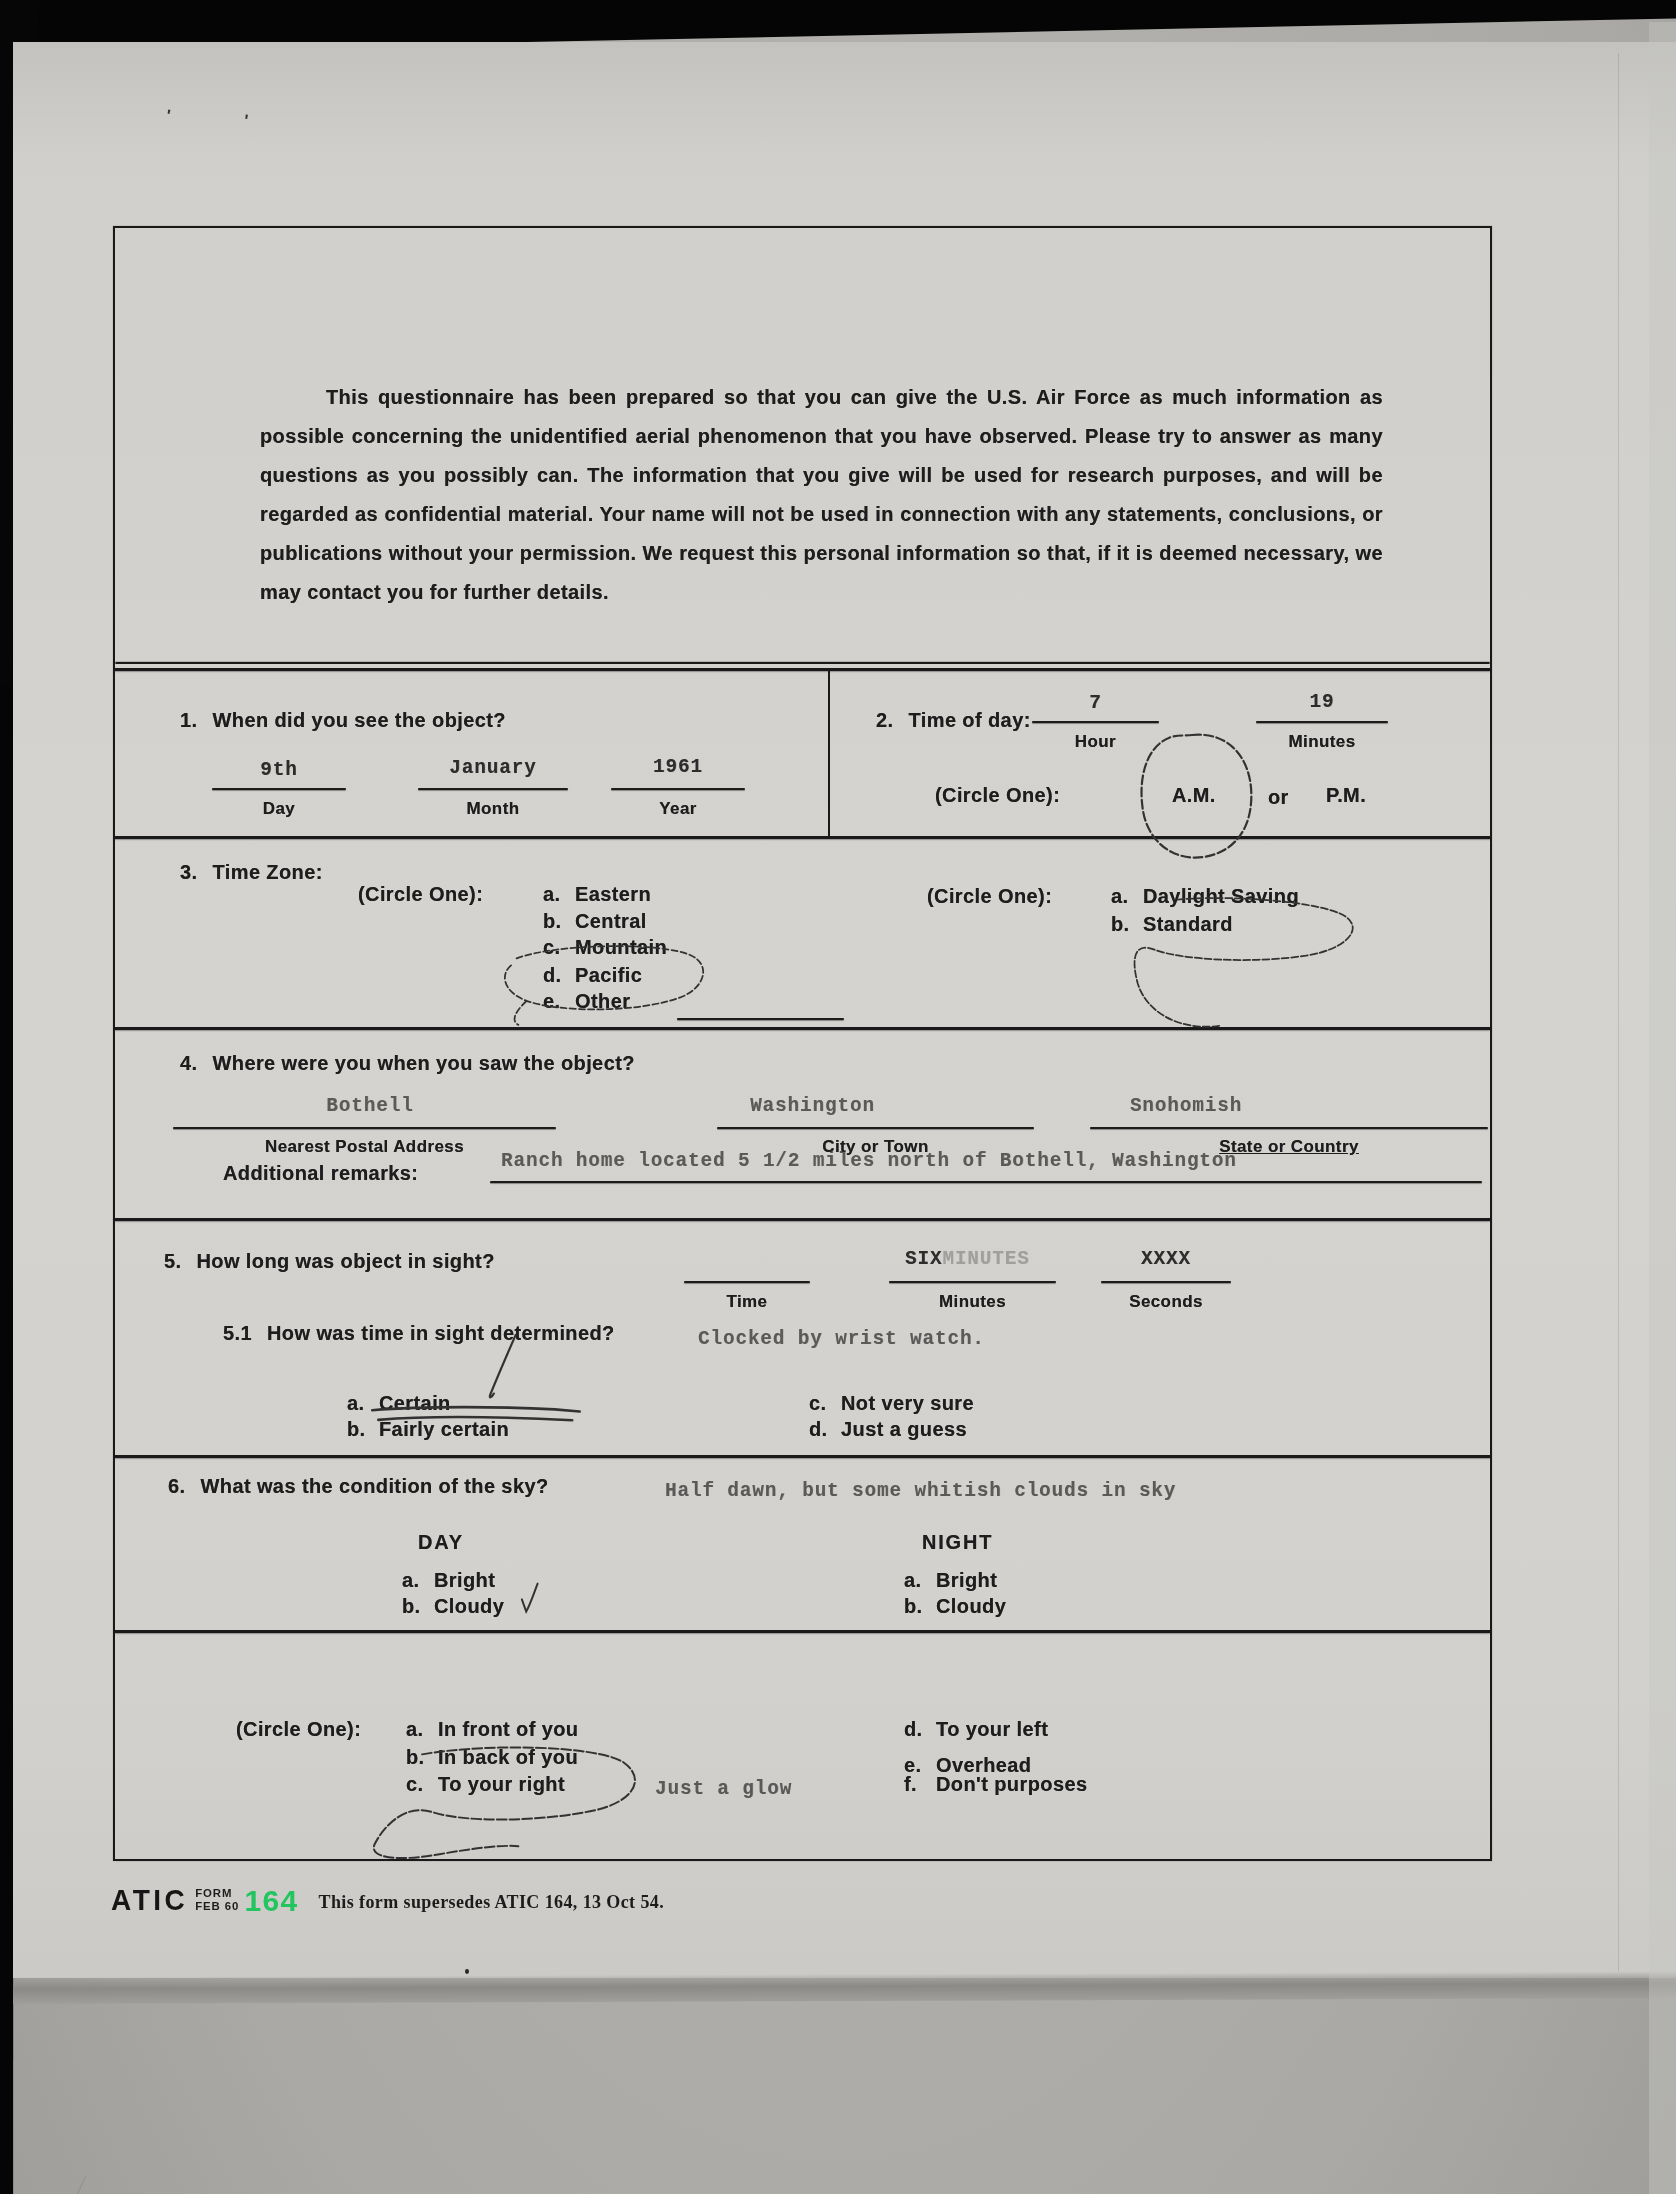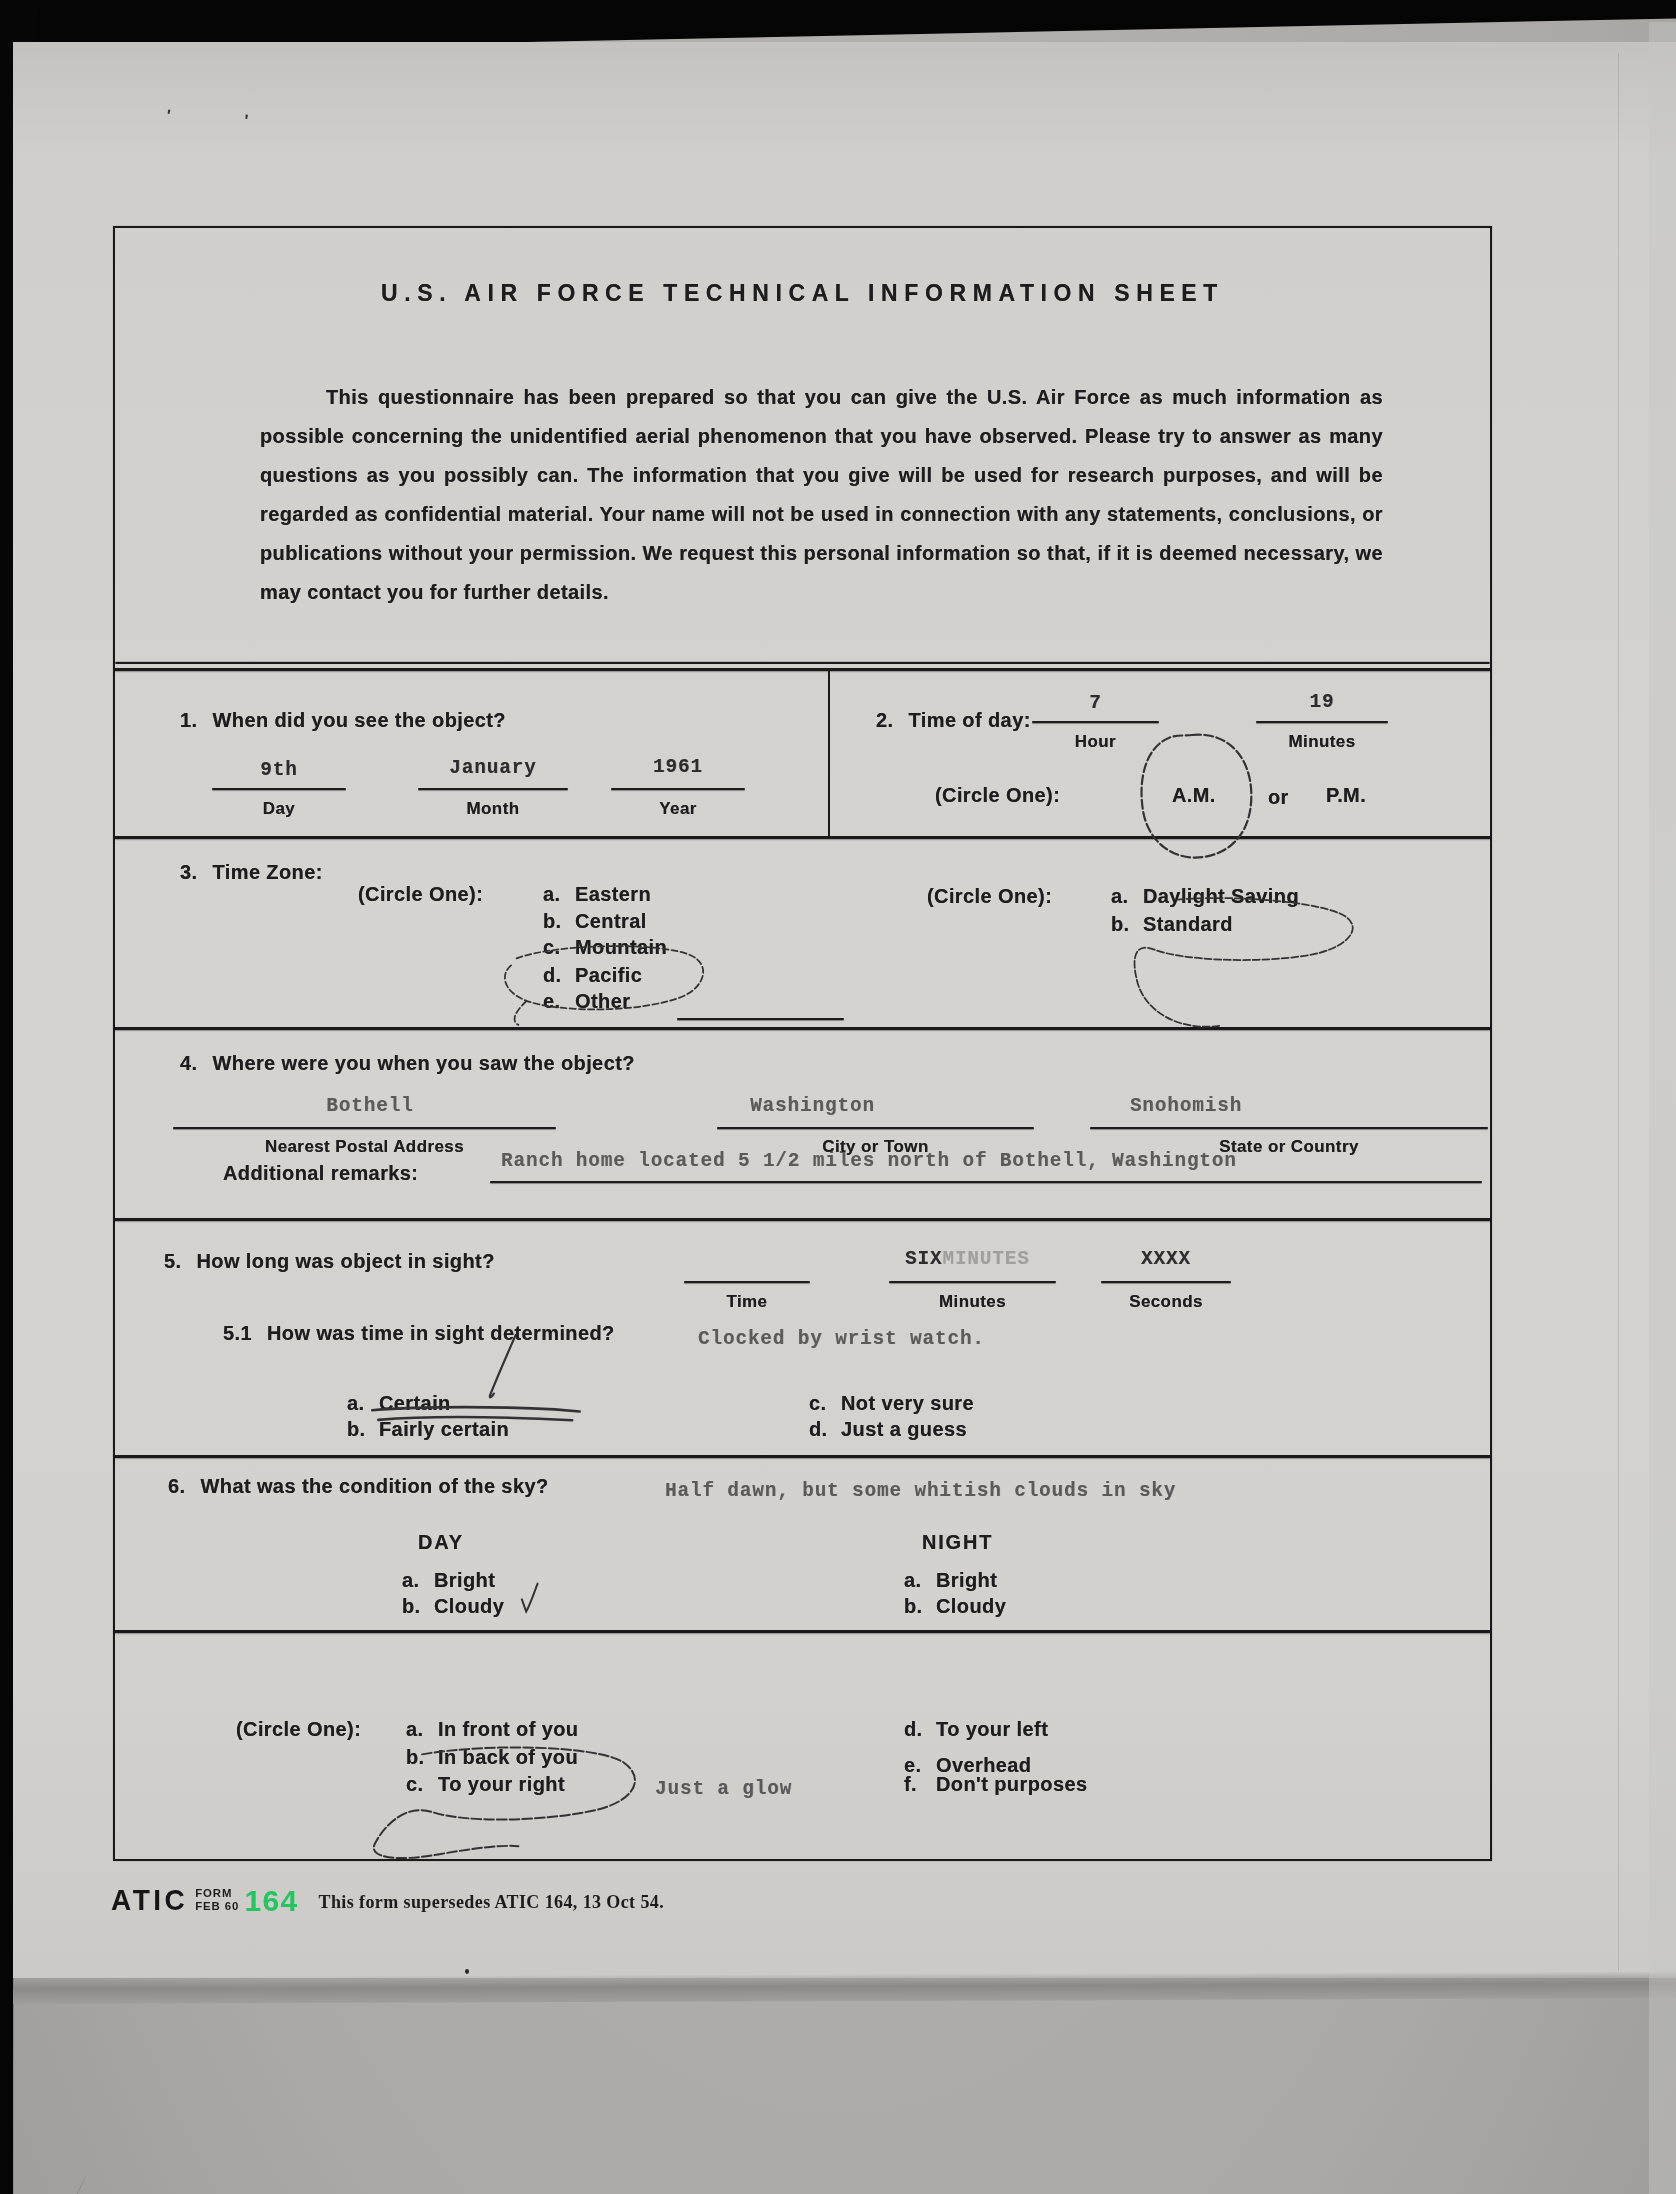--- a/index.html
+++ b/index.html
@@ -68,21 +68,20 @@
     <div class="rightstrip"></div>
 
     <div class="tick abs" style="left:166px;top:106px;transform:rotate(12deg);">'</div>
     <div class="tick abs" style="left:244px;top:111px;transform:rotate(8deg);">'</div>
     <div class="speck" style="left:465px;top:1969px;width:4.4px;height:5.3px;"></div>
 
     <div class="crease" style="left:65px;top:2172px;width:0.9px;height:92px;transform:rotate(26deg);opacity:.6;"></div>
 
     <div class="formbox">
 
-      <div class="title print">U.S. AIR FORCE TECHNICAL INFORMATION SHEET</div>
       <div class="intro print">This questionnaire has been prepared so that you can give the U.S. Air Force as much information as possible concerning the unidentified aerial phenomenon that you have observed.  Please try to answer as many questions as you possibly can.  The information that you give will be used for research purposes, and will be regarded as confidential material.  Your name will not be used in connection with any statements, conclusions, or publications without your permission.  We request this personal information so that, if it is deemed necessary, we may contact you for further details.</div>
 
       <div class="rule dbl" style="top:440px;"></div>
       <div class="rule" style="top:608px;"></div>
       <div class="rule" style="top:799px;"></div>
       <div class="rule" style="top:990px;"></div>
       <div class="rule" style="top:1227px;"></div>
       <div class="rule" style="top:1402px;"></div>
       <div class="vrule" style="left:713px;top:440px;height:170px;"></div>
 
@@ -131,21 +130,21 @@
         <span class="qno">4.</span><span>Where were you when you saw the object?</span>
       </div>
       <div class="abs typed val ctr faint" style="left:132px;top:867px;width:246px;">Bothell</div>
       <div class="blank" style="left:58px;top:899px;width:383px;"></div>
       <div class="abs print lbl ctr" style="left:58px;top:909px;width:383px;">Nearest Postal Address</div>
       <div class="abs typed val ctr faint" style="left:601px;top:867px;width:193px;">Washington</div>
       <div class="blank" style="left:602px;top:899px;width:317px;"></div>
       <div class="abs print lbl ctr" style="left:602px;top:909px;width:317px;">City or Town</div>
       <div class="abs typed val ctr faint" style="left:979px;top:867px;width:184px;">Snohomish</div>
       <div class="blank" style="left:975px;top:899px;width:398px;"></div>
-      <div class="abs print lbl ctr" style="left:975px;top:909px;width:398px;">State or Country</div>
+      <div class="abs print lbl ctr" style="left:975px;top:909px;width:398px;text-decoration:underline;">State or Country</div>
       <div class="abs q print" style="left:108px;top:934px;">Additional remarks:</div>
       <div class="abs typed val faint" style="left:386px;top:922px;">Ranch home located 5 1/2 miles north of Bothell, Washington</div>
       <div class="blank" style="left:375px;top:953px;width:992px;"></div>
 
       <div class="abs q print" style="left:49px;top:1022px;">
         <span class="qno">5.</span><span>How long was object in sight?</span>
       </div>
       <div class="blank" style="left:569px;top:1053px;width:126px;"></div>
       <div class="abs print lbl ctr" style="left:569px;top:1064px;width:126px;">Time</div>
       <div class="abs typed val" style="left:790px;top:1020px;white-space:nowrap;"><span>SIX</span><span class="ghost">MINUTES</span></div>

